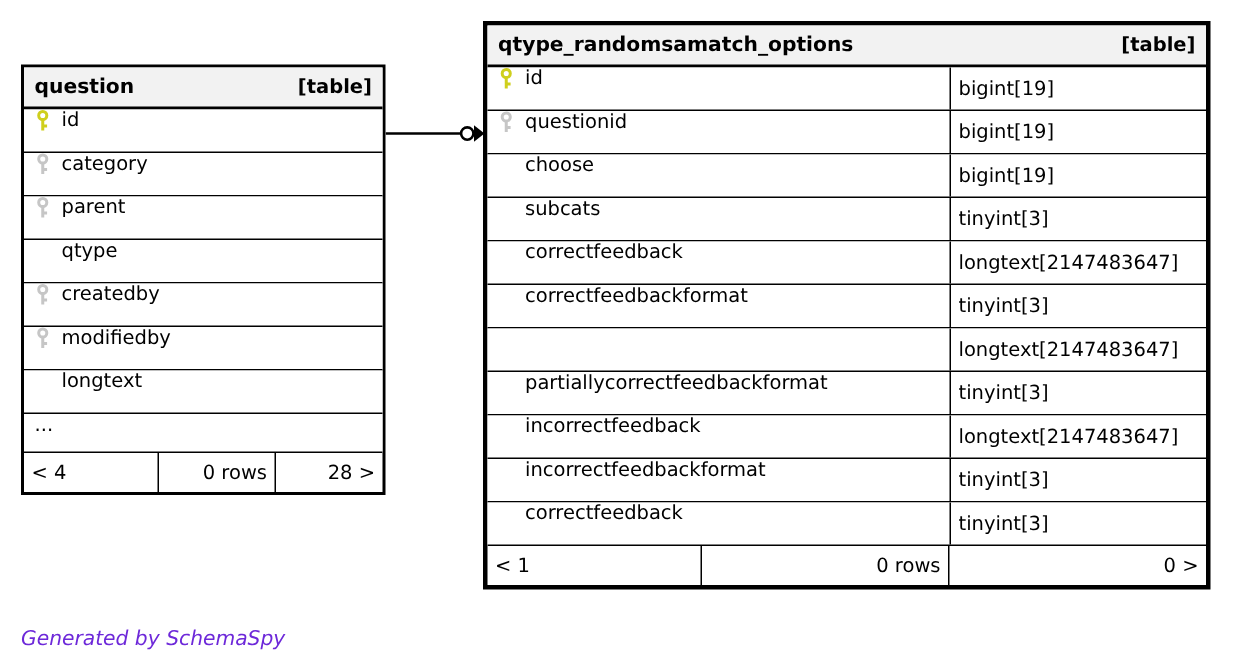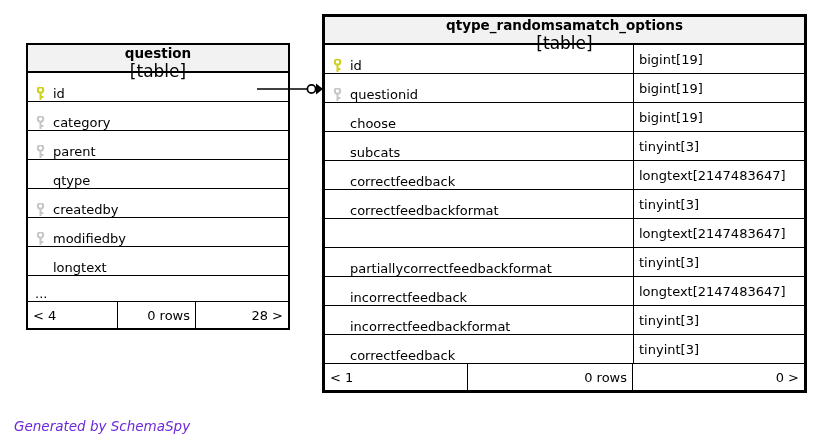--- a/index.html
+++ b/index.html
@@ -15,57 +15,55 @@
     height: 447px;
     background: var(--bg, #ffffff);
     overflow: hidden;
   }
   .db-table {
     position: absolute;
     background: #ffffff;
     border: 2px solid var(--border, #000000);
     box-sizing: border-box;
   }
-  .t-left  { left: 26px;  top: 43px; width: 264px; }
+  .t-left  { left: 14px;  top: 43px; width: 243px; }
   .t-right { left: 322px; top: 14px; width: 485px; border-width: 3px; }
 
   .thead {
     height: 26px;
     background: var(--header-bg, #f2f2f2);
     border-bottom: 2px solid var(--border, #000000);
     display: flex;
     align-items: center;
     justify-content: space-between;
     padding: 0 7px;
     font-size: 13.5px;
     box-sizing: content-box;
-    flex-direction: column;
   }
   .tname { font-weight: bold; letter-spacing: 0; }
-  .badge { font-weight: normal; font-size: 17px; }
+  .badge { font-weight: bold; font-size: 13px; }
 
   .row {
     display: flex;
     align-items: stretch;
     height: 29px;
     border-bottom: 1.5px solid var(--border, #000000);
     box-sizing: border-box;
     font-size: 13px;
     background: #ffffff;
   }
   .row-ellipsis { height: 26px; }
   .cell-name {
     display: flex;
-    align-items: flex-end;
+    align-items: flex-start;
     gap: 7px;
     padding-left: 7px;
     box-sizing: border-box;
     overflow: hidden;
     white-space: nowrap;
-    margin-top: 14px;
   }
   .t-left  .cell-name { flex: 1; }
   .t-right .cell-name { flex: 0 0 308px; }
   .row-ellipsis .cell-name { gap: 0; }
   .cell-type {
     flex: 1;
     border-left: 1.5px solid var(--border, #000000);
     display: flex;
     align-items: center;
     padding-left: 5px;

